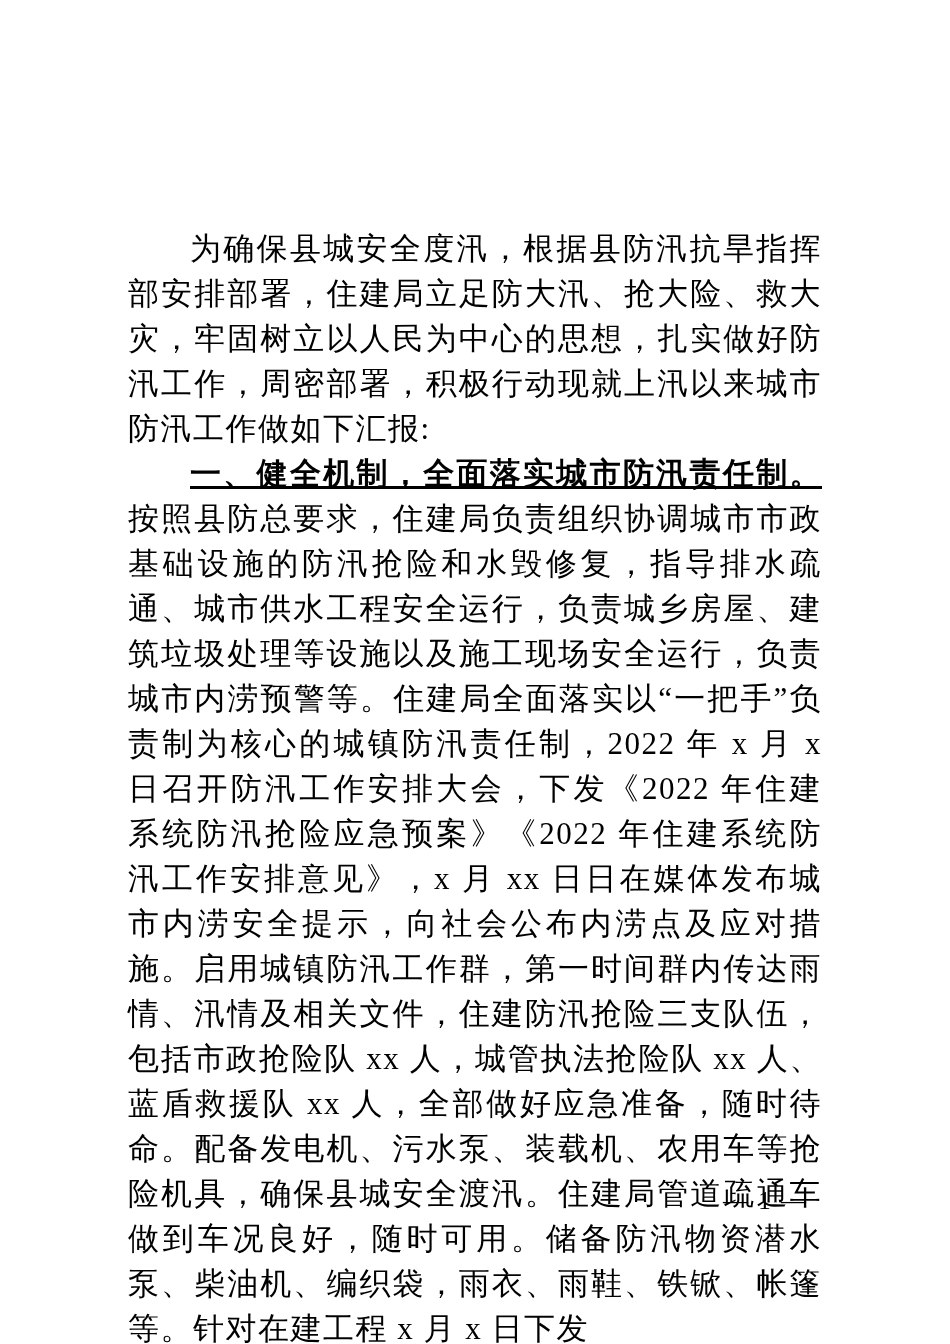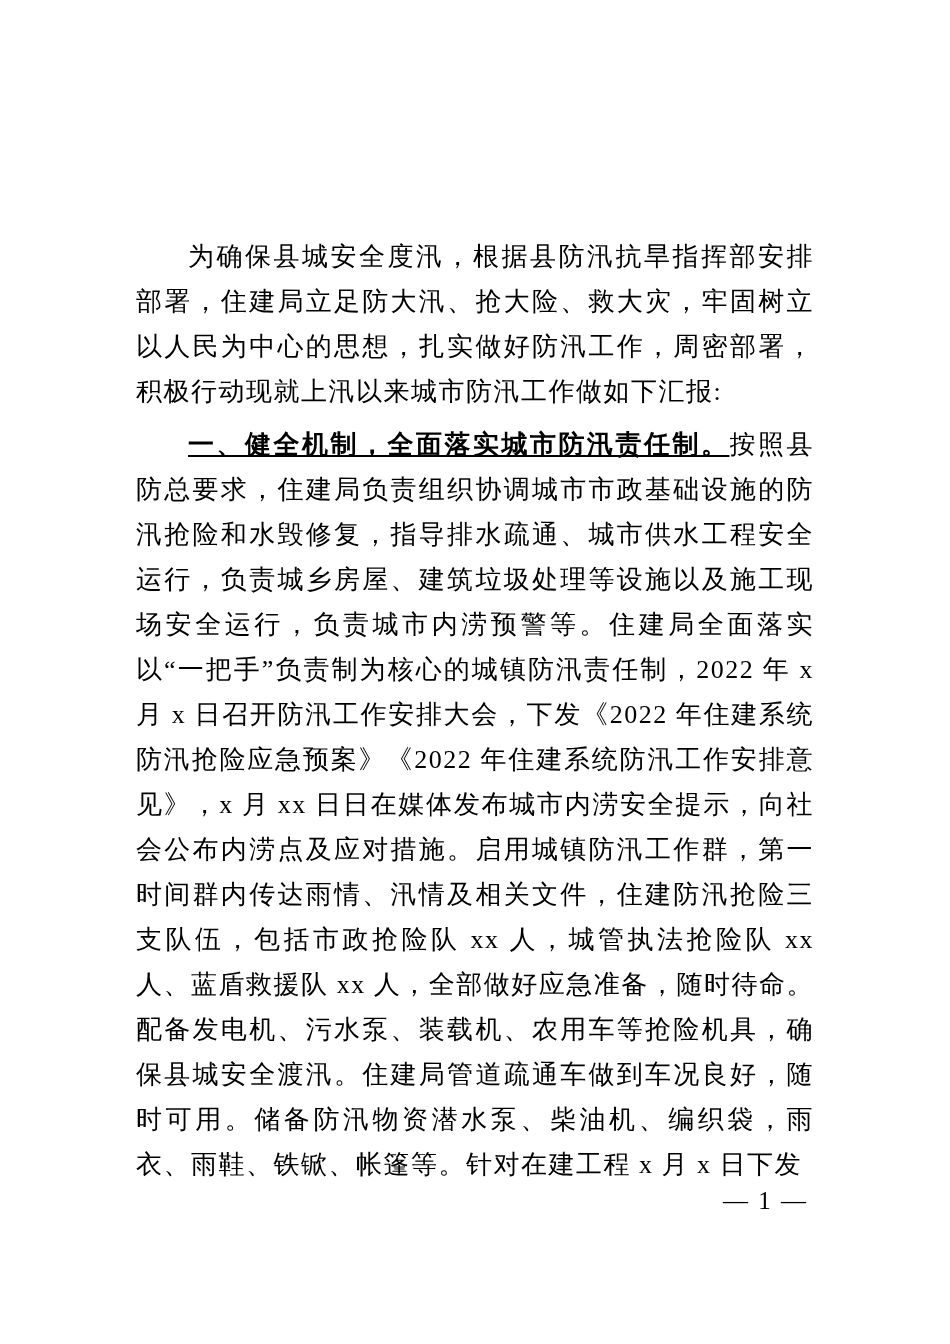--- a/index.html
+++ b/index.html
@@ -25,22 +25,22 @@
   .doc-title {
     margin: 0 0 10px 0;
     font-size: 40px;
     line-height: 50px;
     font-weight: bold;
     text-align: center;
     letter-spacing: 1px;
     font-family: "Liberation Serif", "DejaVu Serif", serif;
   }
   .doc-paragraph {
-    margin: 8px;
-    font-size: 26px;
+    margin: 0;
+    font-size: 31px;
     line-height: 45px;
     letter-spacing: 1.5px;
     text-align: justify;
     text-indent: 2em;
     font-family: "Liberation Serif", "DejaVu Serif", serif;
   }
   .para-lead {
     font-weight: bold;
     font-family: "Liberation Sans", "DejaVu Sans", sans-serif;
     text-decoration: underline;

